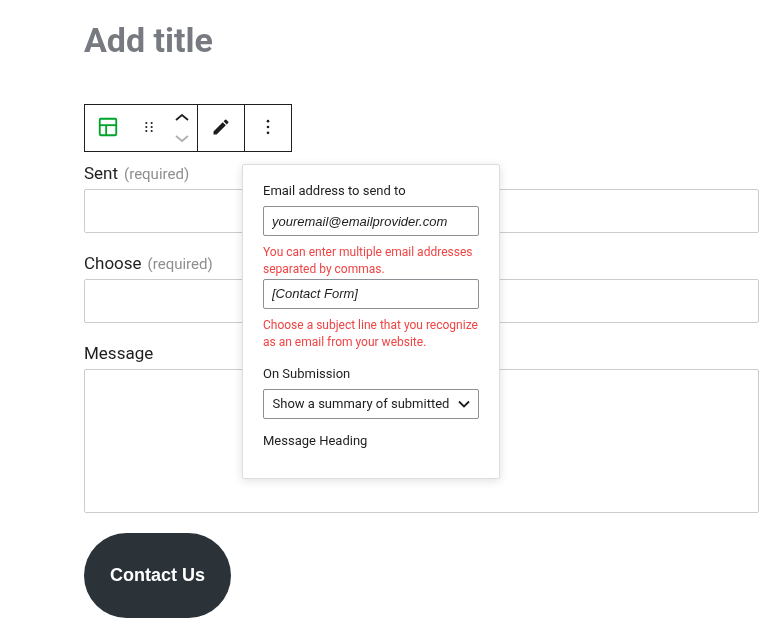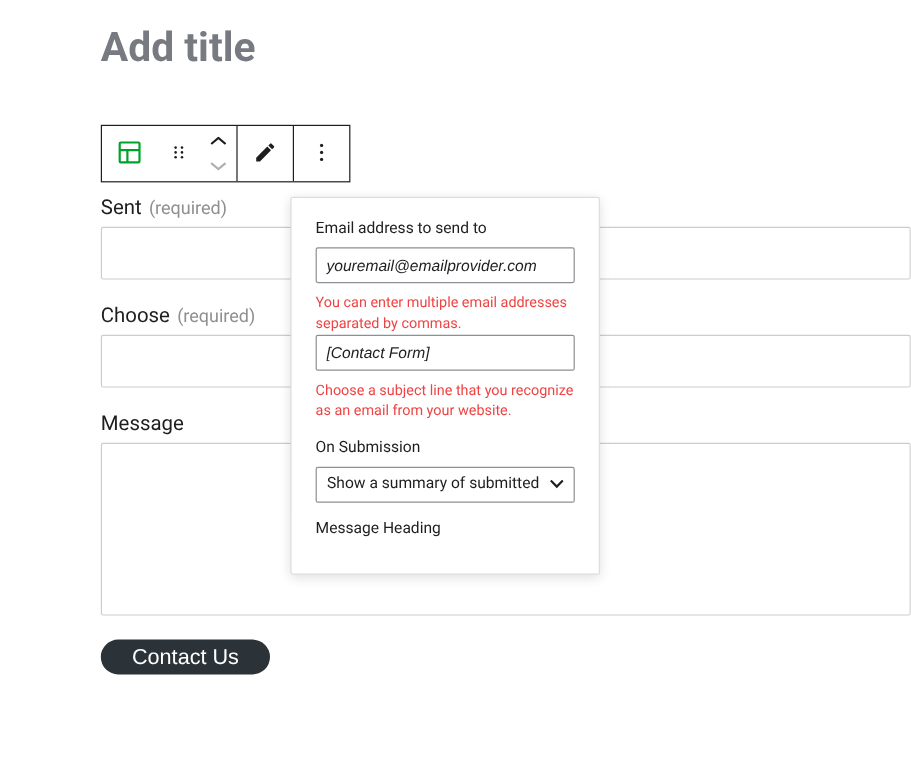--- a/index.html
+++ b/index.html
@@ -81,23 +81,23 @@
       height: 144px;
       border: 1px solid #ccc;
       border-radius: 2px;
     }
     .field-block { margin-bottom: 20px; }
     .submit-btn {
       background: #2C3338;
       color: #fff;
       border: none;
       border-radius: 50px;
-      padding: 4px 26px;
+      padding: 32px 26px;
       font-size: 18px;
-      font-weight: 400;
+      font-weight: 700;
       cursor: pointer;
     }
     .popover {
       position: absolute;
       left: 211px;
       top: 164px;
       width: 258px;
       background: #fff;
       border: 1px solid #ddd;
       box-shadow: 0 2px 10px rgba(0,0,0,0.12);

